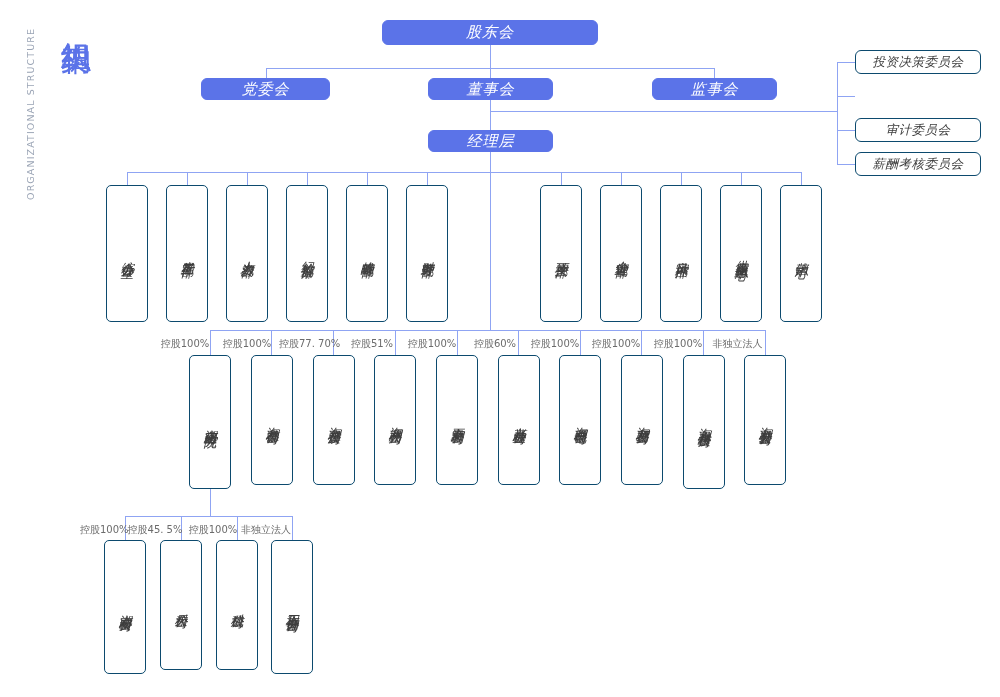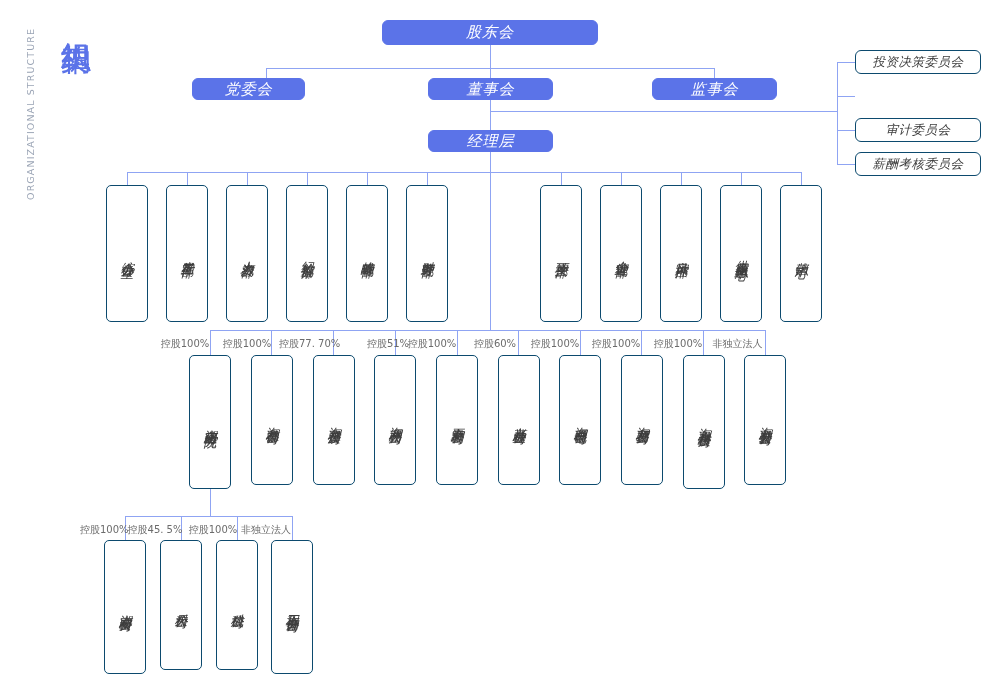--- a/index.html
+++ b/index.html
@@ -118,21 +118,21 @@
   <div class="box filled top-level" style="left:382px; top:20px; width:216px; height:25px;">股东会</div>
 
   <div class="ln v" style="left:490px; top:45px; height:23px;"></div>
 
   <div class="ln h" style="left:266px; top:68px; width:448px;"></div>
 
   <div class="ln v" style="left:266px; top:68px; height:10px;"></div>
   <div class="ln v" style="left:490px; top:68px; height:10px;"></div>
   <div class="ln v" style="left:714px; top:68px; height:10px;"></div>
 
-  <div class="box filled top-level" style="left:192px; top:78px; width:113px; height:22px;">党委会</div>
+  <div class="box filled top-level" style="left:201px; top:78px; width:129px; height:22px;">党委会</div>
   <div class="box filled top-level" style="left:428px; top:78px; width:125px; height:22px;">董事会</div>
   <div class="box filled top-level" style="left:652px; top:78px; width:125px; height:22px;">监事会</div>
 
   <div class="ln h" style="left:490px; top:111px; width:347px;"></div>
 
   <div class="ln v" style="left:837px; top:62px; height:103px;"></div>
 
   <div class="ln h" style="left:837px; top:62px; width:18px;"></div>
   <div class="ln h" style="left:837px; top:96px; width:18px;"></div>
   <div class="ln h" style="left:837px; top:130px; width:18px;"></div>
@@ -182,21 +182,21 @@
   <div class="ln v" style="left:457px; top:330px; height:25px;"></div>
   <div class="ln v" style="left:518px; top:330px; height:25px;"></div>
   <div class="ln v" style="left:580px; top:330px; height:25px;"></div>
   <div class="ln v" style="left:641px; top:330px; height:25px;"></div>
   <div class="ln v" style="left:703px; top:330px; height:25px;"></div>
   <div class="ln v" style="left:765px; top:330px; height:25px;"></div>
 
   <div class="own" style="left:160px; top:338px; width:50px;">控股100%</div>
   <div class="own" style="left:222px; top:338px; width:50px;">控股100%</div>
   <div class="own" style="left:279px; top:338px; width:56px;">控股77. 70%</div>
-  <div class="own" style="left:349px; top:338px; width:46px;margin-left:16px;">控股51%</div>
+  <div class="own" style="left:349px; top:338px; width:46px;">控股51%</div>
   <div class="own" style="left:407px; top:338px; width:50px;">控股100%</div>
   <div class="own" style="left:472px; top:338px; width:46px;">控股60%</div>
   <div class="own" style="left:530px; top:338px; width:50px;">控股100%</div>
   <div class="own" style="left:591px; top:338px; width:50px;">控股100%</div>
   <div class="own" style="left:653px; top:338px; width:50px;">控股100%</div>
   <div class="own" style="left:710px; top:338px; width:55px;">非独立法人</div>
 
   <div class="box vertical sub" style="left:189px; top:355px; width:42px; height:134px;">湖南化工研究院</div>
   <div class="box vertical sub" style="left:251px; top:355px; width:42px; height:130px;">海利常德公司</div>
   <div class="box vertical sub" style="left:313px; top:355px; width:42px; height:130px;">海利贵溪公司</div>

